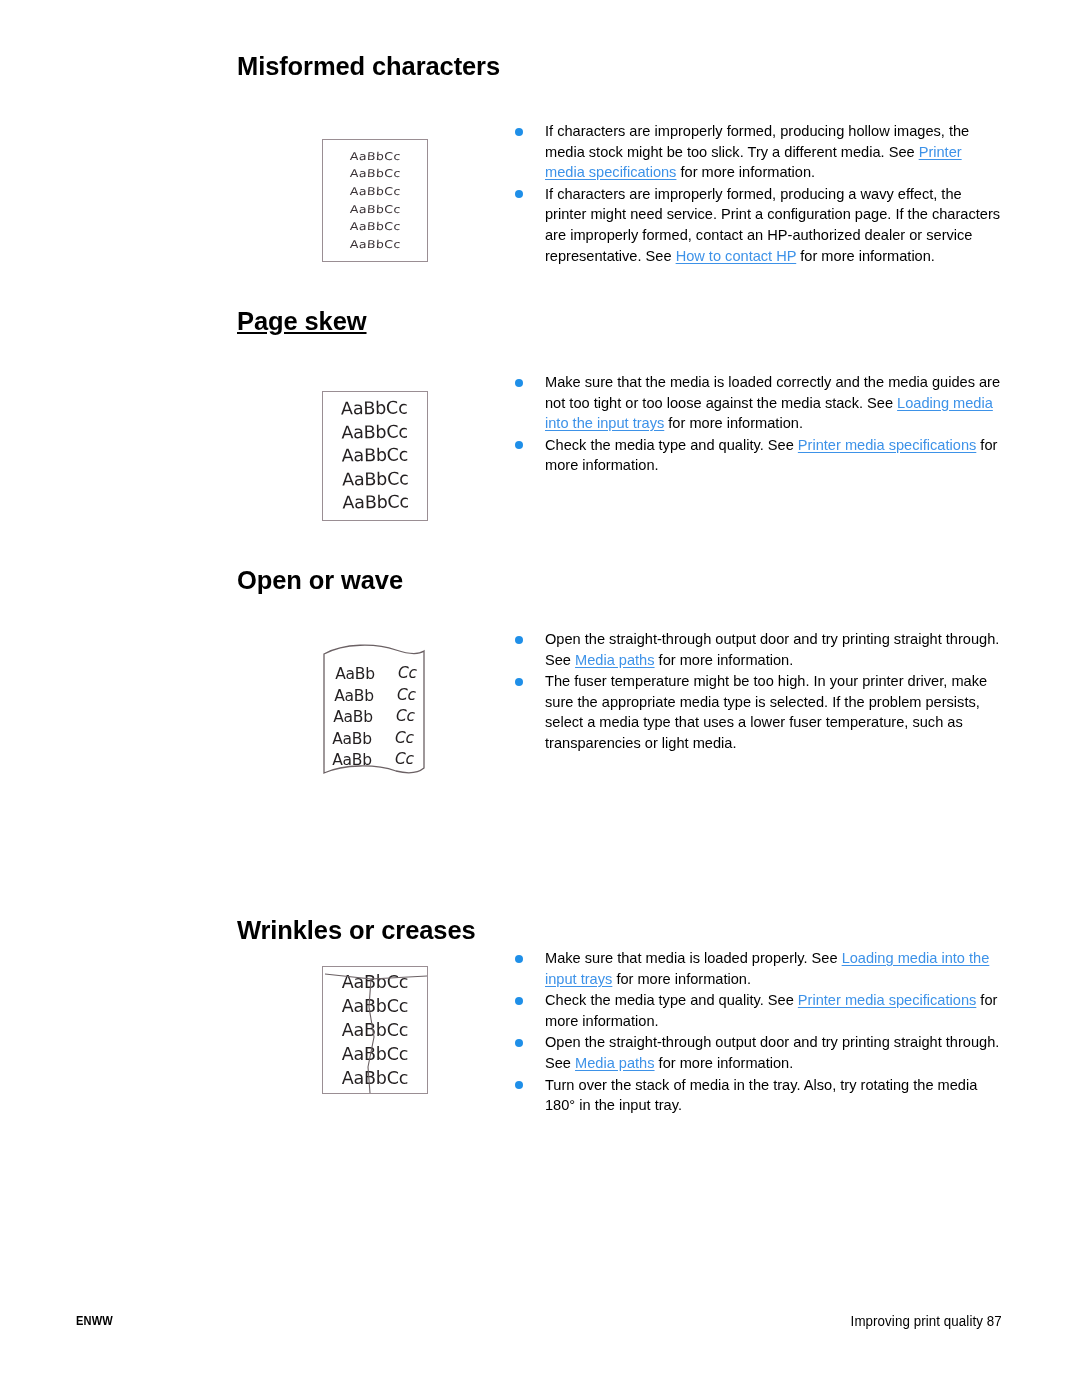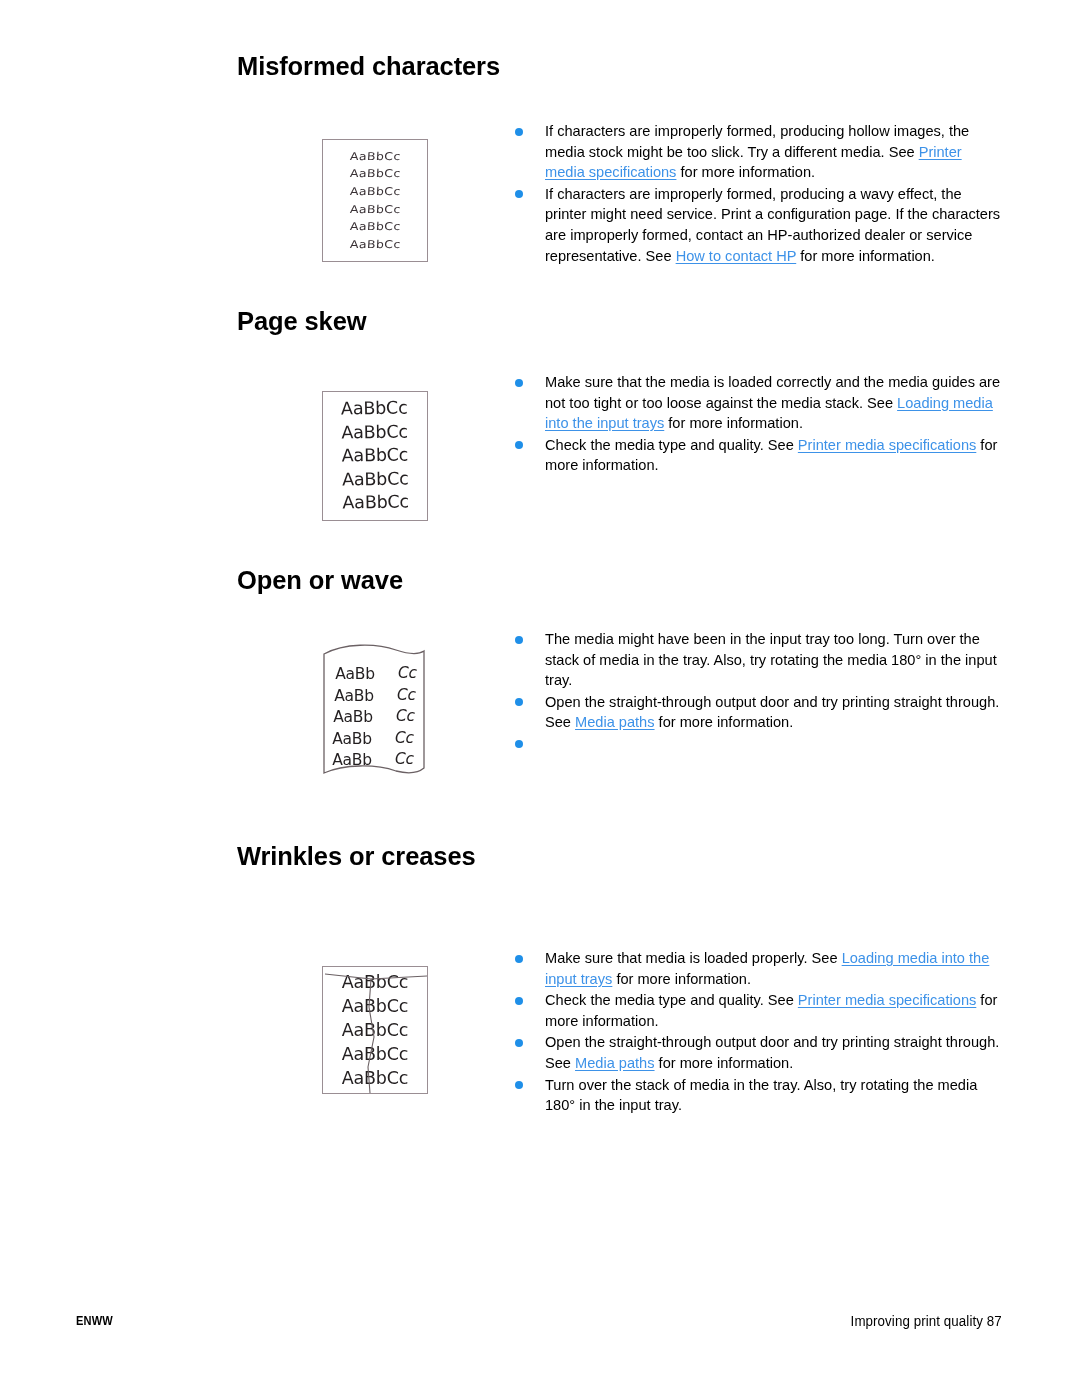--- a/index.html
+++ b/index.html
@@ -184,21 +184,21 @@
         <div class="sline">AaBbCc</div>
       </div>
     </div>
   </div>
 
   <div class="bullets" style="top:114px;margin-top:7px;" id="bullets-misformed">
       <div class="bullet-item"><span class="bullet-dot"></span><span>If characters are improperly formed, producing hollow images, the media stock might be too slick. Try a different media. See </span><a class="doclink" href="#">Printer media specifications</a><span> for more information.</span></div>
       <div class="bullet-item"><span class="bullet-dot"></span><span>If characters are improperly formed, producing a wavy effect, the printer might need service. Print a configuration page. If the characters are improperly formed, contact an HP-authorized dealer or service representative. See </span><a class="doclink" href="#">How to contact HP</a><span> for more information.</span></div>
     </div>
 
-  <div class="heading" style="top:307px;">Page skew</div>
+  <div class="heading" style="top:307px;text-decoration:underline;">Page skew</div>
 
   <div class="sample" id="sample-skew">
     <div class="sample-frame">
       <div class="sample-lines">
         <div class="sline">AaBbCc</div>
         <div class="sline">AaBbCc</div>
         <div class="sline">AaBbCc</div>
         <div class="sline">AaBbCc</div>
         <div class="sline">AaBbCc</div>
       </div>
@@ -220,26 +220,25 @@
     <div class="sample-lines">
       <div class="sline l0"><span><span>AaBb</span><span class="cc">Cc</span></span></div>
       <div class="sline l1"><span><span>AaBb</span><span class="cc">Cc</span></span></div>
       <div class="sline l2"><span><span>AaBb</span><span class="cc">Cc</span></span></div>
       <div class="sline l3"><span><span>AaBb</span><span class="cc">Cc</span></span></div>
       <div class="sline l4"><span><span>AaBb</span><span class="cc">Cc</span></span></div>
     </div>
   </div>
 
   <div class="bullets" style="top:629px;" id="bullets-curl">
-      <div class="bullet-item"><span class="bullet-dot"></span><span>The media might have been in the input tray too long. Turn over the stack of media in the tray. Also, try rotating the media 180° in the input tray.</span></div>
       <div class="bullet-item"><span class="bullet-dot"></span><span>Open the straight-through output door and try printing straight through. See </span><a class="doclink" href="#">Media paths</a><span> for more information.</span></div>
-      <div class="bullet-item"><span class="bullet-dot"></span></div>
-    </div>
-
-  <div class="heading" style="top:842px;">Wrinkles or creases</div>
+      <div class="bullet-item"><span class="bullet-dot"></span><span>The fuser temperature might be too high. In your printer driver, make sure the appropriate media type is selected. If the problem persists, select a media type that uses a lower fuser temperature, such as transparencies or light media.</span></div>
+    </div>
+
+  <div class="heading" style="top:916px;">Wrinkles or creases</div>
 
   <div class="sample" id="sample-wrinkles">
     <div class="sample-frame">
       <svg class="crease-svg" width="106" height="128" viewBox="0 0 106 128">
         <path d="M2,7 L48,12 L46,40 L51,70 L45,100 L47,126" fill="none" stroke="#6b6164" stroke-width="1.1"></path>
         <path d="M48,12 L104,9" fill="none" stroke="#6b6164" stroke-width="1.1"></path>
       </svg>
       <div class="sample-lines">
         <div class="sline">AaBbCc</div>
         <div class="sline">AaBbCc</div>

